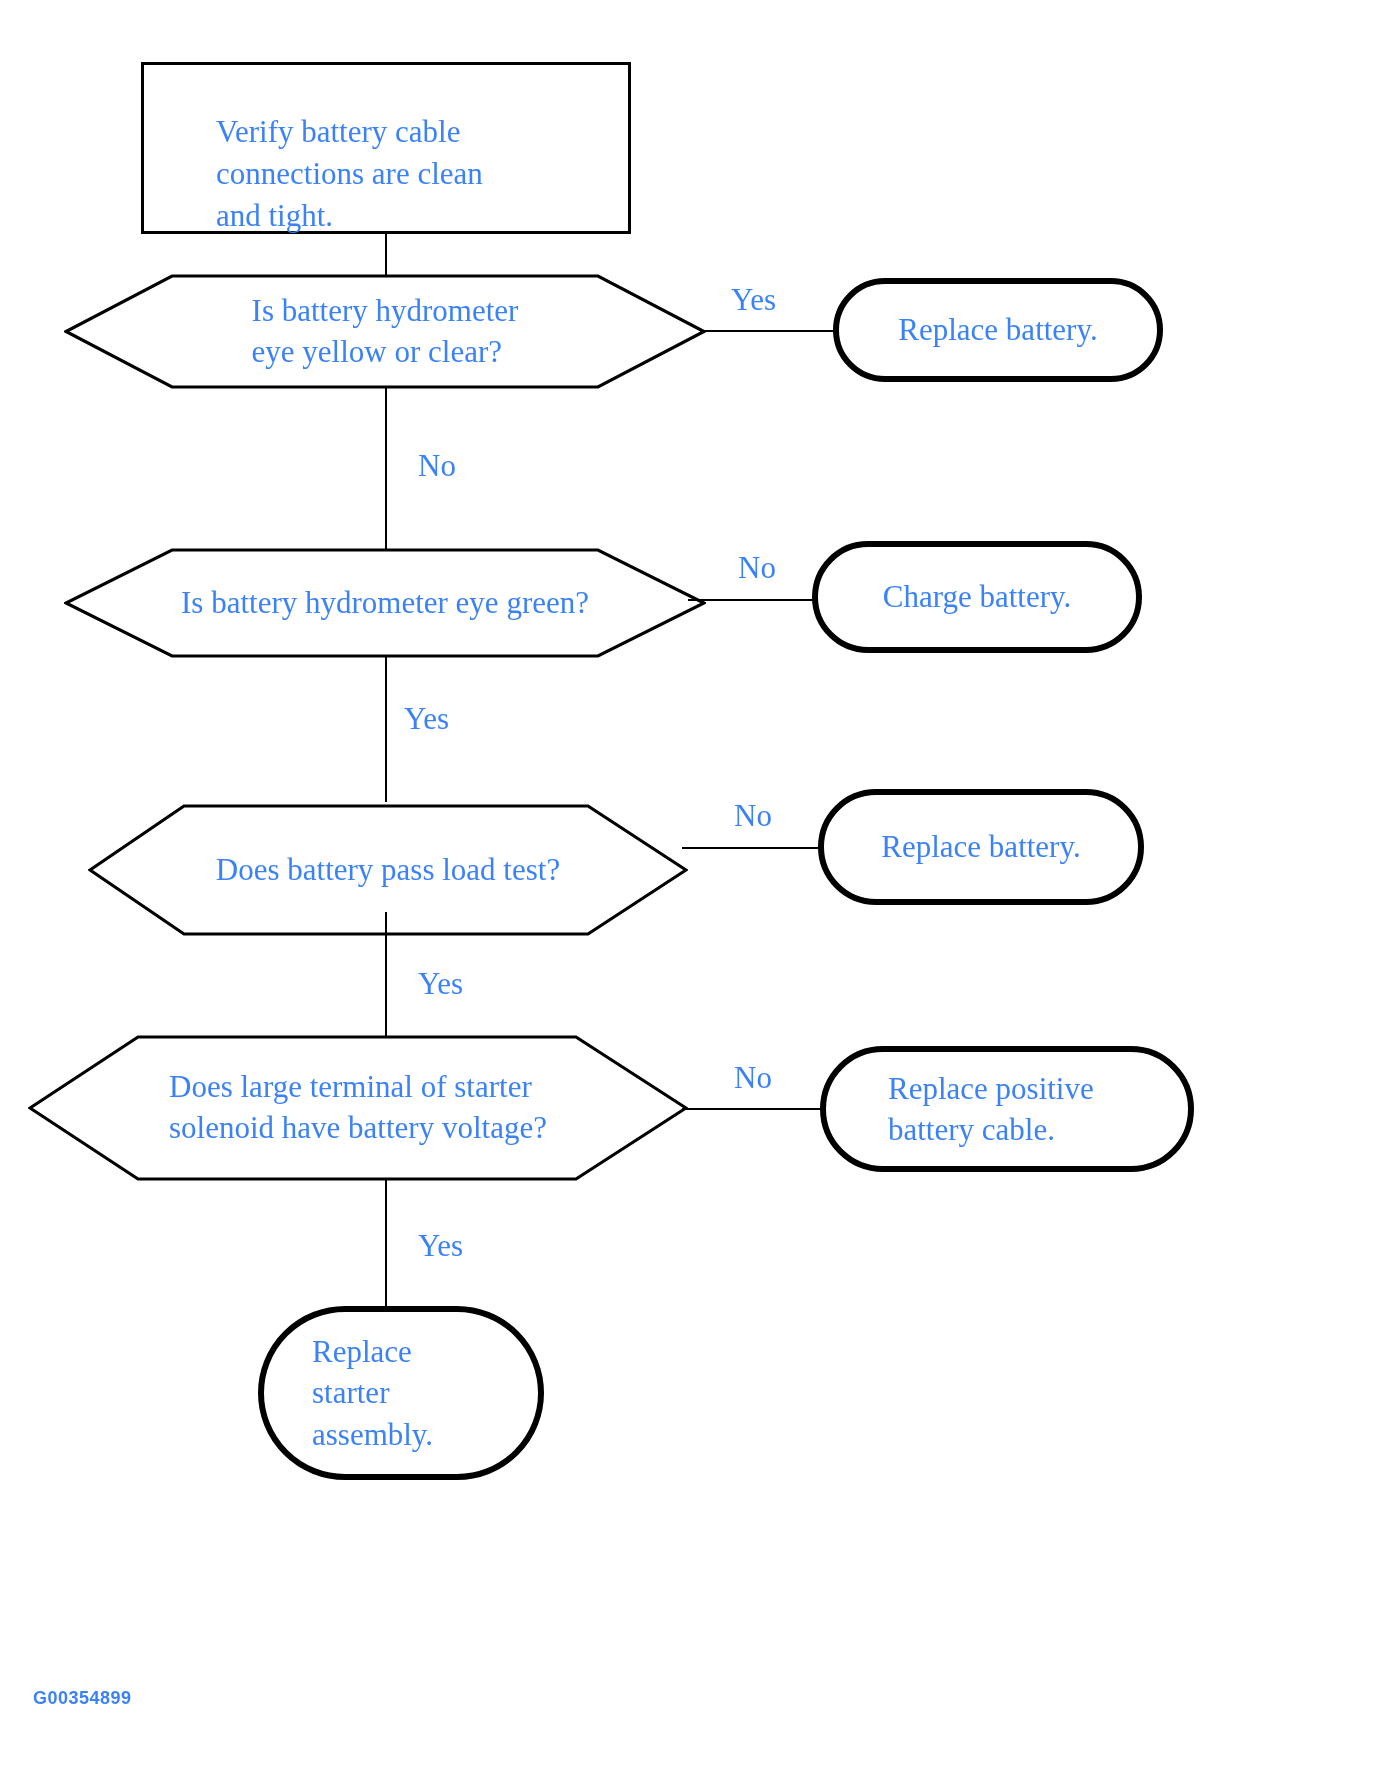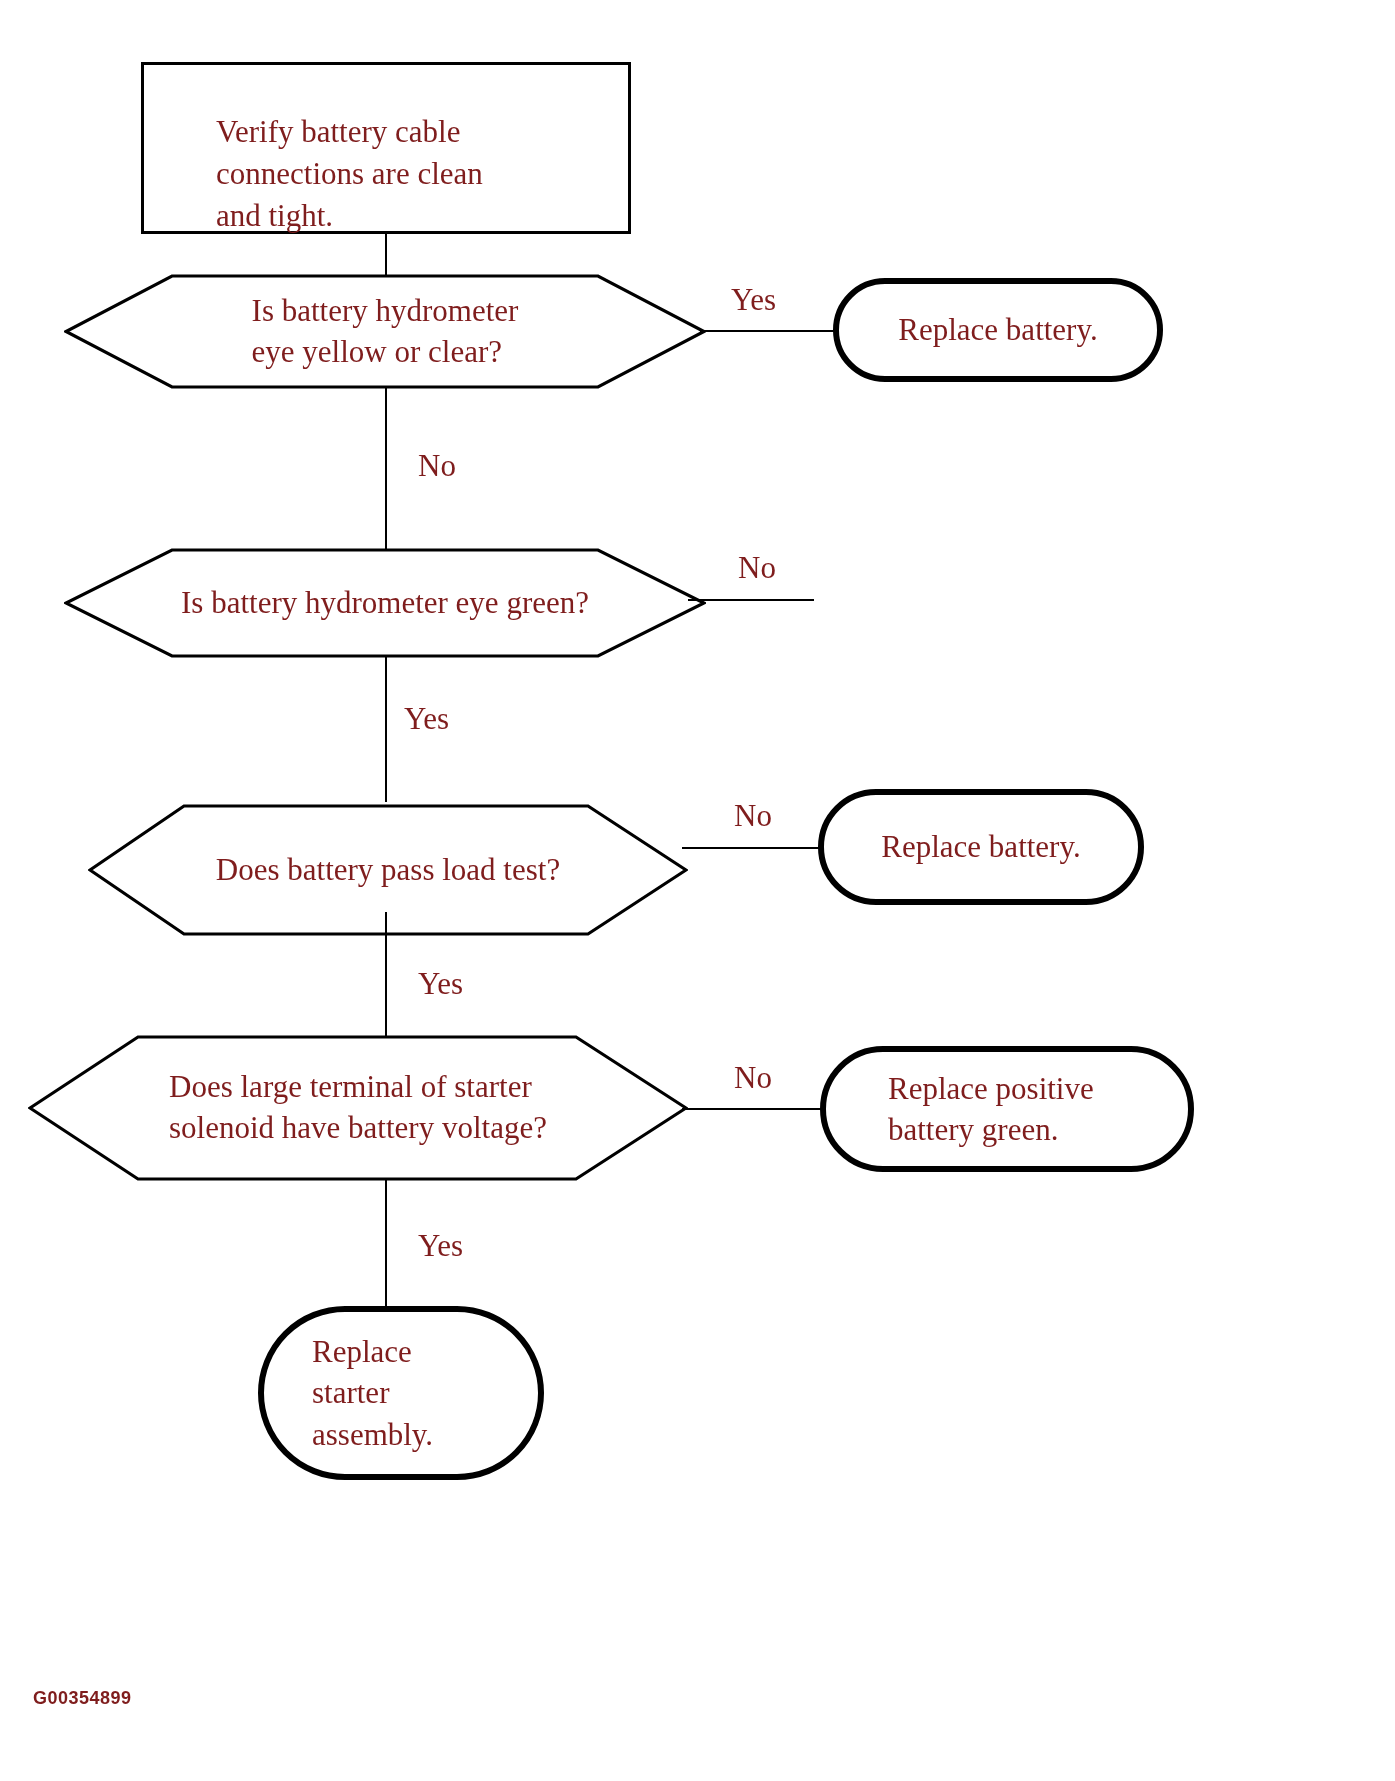--- a/index.html
+++ b/index.html
@@ -6,21 +6,21 @@
     margin: 0;
     padding: 0;
     background: #ffffff;
   }
   #page {
     position: relative;
     width: 1395px;
     height: 1781px;
     background: #ffffff;
     font-family: "Liberation Serif", "DejaVu Serif", serif;
-    color: #7f1d1d;
+    color: #3b82f6;
     overflow: hidden;
   }
 
   
   .process-box {
     position: absolute;
     border: 3px solid #000;
     box-sizing: border-box;
     background: #fff;
   }
@@ -152,20 +152,23 @@
   <div class="decision" style="left:64px; top:548px; width:642px; height:110px;">
     <svg width="642" height="110" viewBox="0 0 642 110">
       <polygon points="108,2 534,2 640,55 534,108 108,108 2,55" fill="#ffffff" stroke="#000000" stroke-width="3.2"></polygon>
     </svg>
     <div class="decision-text">Is battery hydrometer eye green?</div>
   </div>
 
   <div class="hline" style="left:688px; top:599px; width:126px;"></div>
   <div class="edge-label" style="left:738px; top:552px;">No</div>
 
+  <div class="terminal" style="left:812px; top:541px; width:330px; height:112px; border-radius:56px;">
+    <div class="terminal-text center">Charge battery.</div>
+  </div>
 
   <div class="vline" style="left:385px; top:656px; height:146px;"></div>
   <div class="edge-label" style="left:404px; top:703px;">Yes</div>
 
   <div class="decision" style="left:88px; top:804px; width:600px; height:132px;">
     <svg width="600" height="132" viewBox="0 0 600 132">
       <polygon points="96,2 500,2 598,66 500,130 96,130 2,66" fill="#ffffff" stroke="#000000" stroke-width="3.2"></polygon>
     </svg>
     <div class="decision-text">Does battery pass load test?</div>
   </div>
@@ -186,21 +189,21 @@
     </svg>
     <div class="decision-text">Does large terminal of starter
 solenoid have battery voltage?</div>
   </div>
 
   <div class="hline" style="left:682px; top:1108px; width:142px;"></div>
   <div class="edge-label" style="left:734px; top:1062px;">No</div>
 
   <div class="terminal" style="left:820px; top:1046px; width:374px; height:126px; border-radius:63px;">
     <div class="terminal-text left" style="padding-left:62px;">Replace positive
-battery green.</div>
+battery cable.</div>
   </div>
 
   <div class="vline" style="left:385px; top:1179px; height:133px;"></div>
   <div class="edge-label" style="left:418px; top:1230px;">Yes</div>
 
   <div class="terminal" style="left:258px; top:1306px; width:286px; height:174px; border-radius:87px;">
     <div class="terminal-text left" style="padding-left:48px;">Replace
 starter
 assembly.</div>
   </div>

